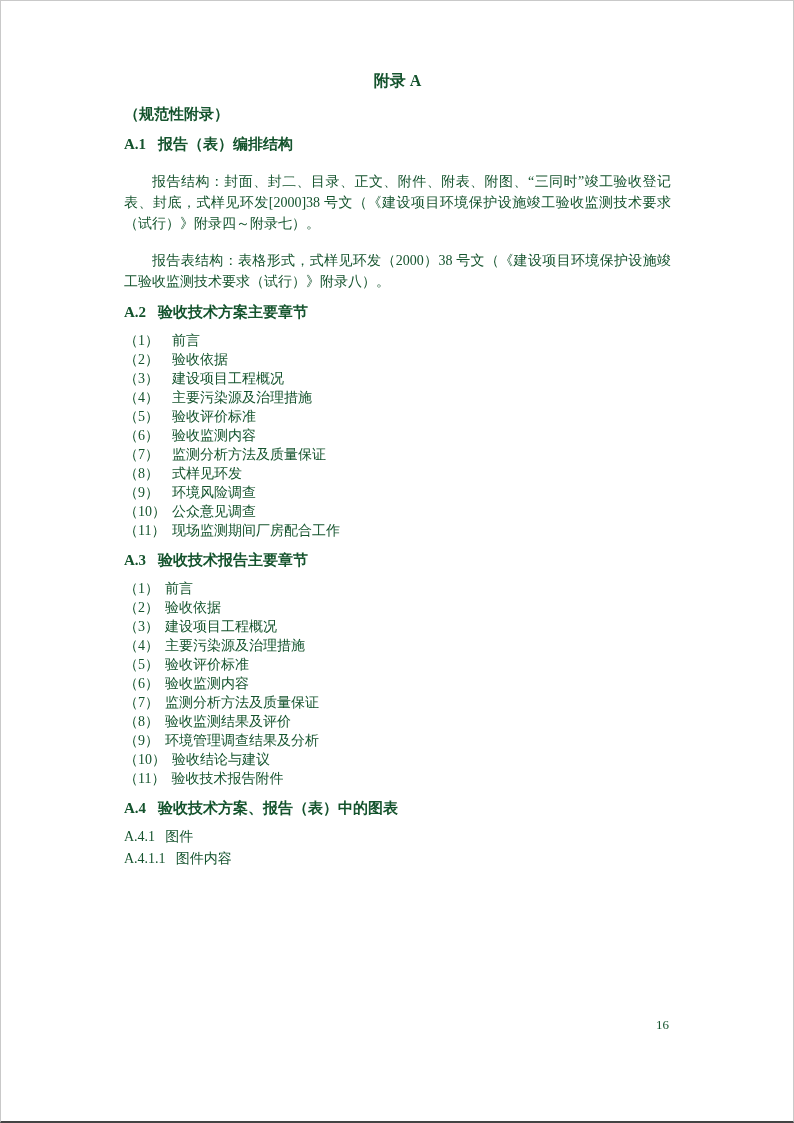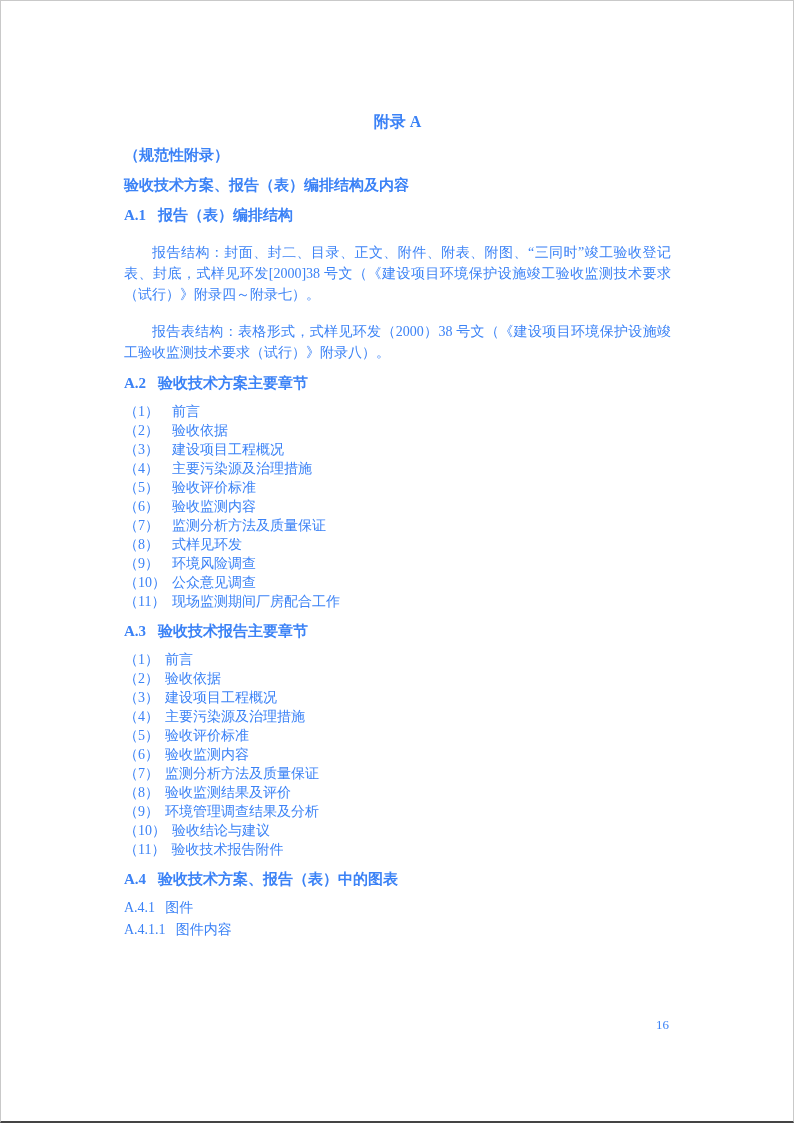--- a/index.html
+++ b/index.html
@@ -8,23 +8,23 @@
     background: #ffffff;
   }
   .page {
     position: relative;
     width: 794px;
     height: 1123px;
     box-sizing: border-box;
     background: #ffffff;
     border: 1px solid #c9c9c9;
     border-bottom: 2px solid #444;
-    padding: 110px 122px 60px 123px;
+    padding: 69px 122px 60px 123px;
     font-family: "Liberation Serif", "DejaVu Serif", serif;
-    color: #3b82f6;
+    color: #14532d;
     font-size: 14px;
     overflow: hidden;
   }
   .t-main {
     text-align: center;
     font-weight: bold;
     font-size: 16px;
     line-height: 22px;
     margin: 0 0 12px 0;
   }
@@ -75,21 +75,20 @@
     font-size: 13px;
   }
 </style>
 </head>
 <body>
 
 <div class="page">
 
   <div class="t-main">附录 A</div>
   <div class="t-sub">（规范性附录）</div>
-  <div class="t-sub">验收技术方案、报告（表）编排结构及内容</div>
 
   <div class="h3">
     <span class="hnum">A.1</span><span class="htitle">报告（表）编排结构</span>
   </div>
   <div class="para">报告结构：封面、封二、目录、正文、附件、附表、附图、“三同时”竣工验收登记表、封底，式样见环发[2000]38 号文（《建设项目环境保护设施竣工验收监测技术要求（试行）》附录四～附录七）。</div>
   <div class="para">报告表结构：表格形式，式样见环发（2000）38 号文（《建设项目环境保护设施竣工验收监测技术要求（试行）》附录八）。</div>
 
   <div class="h3">
     <span class="hnum">A.2</span><span class="htitle">验收技术方案主要章节</span>
   </div>

